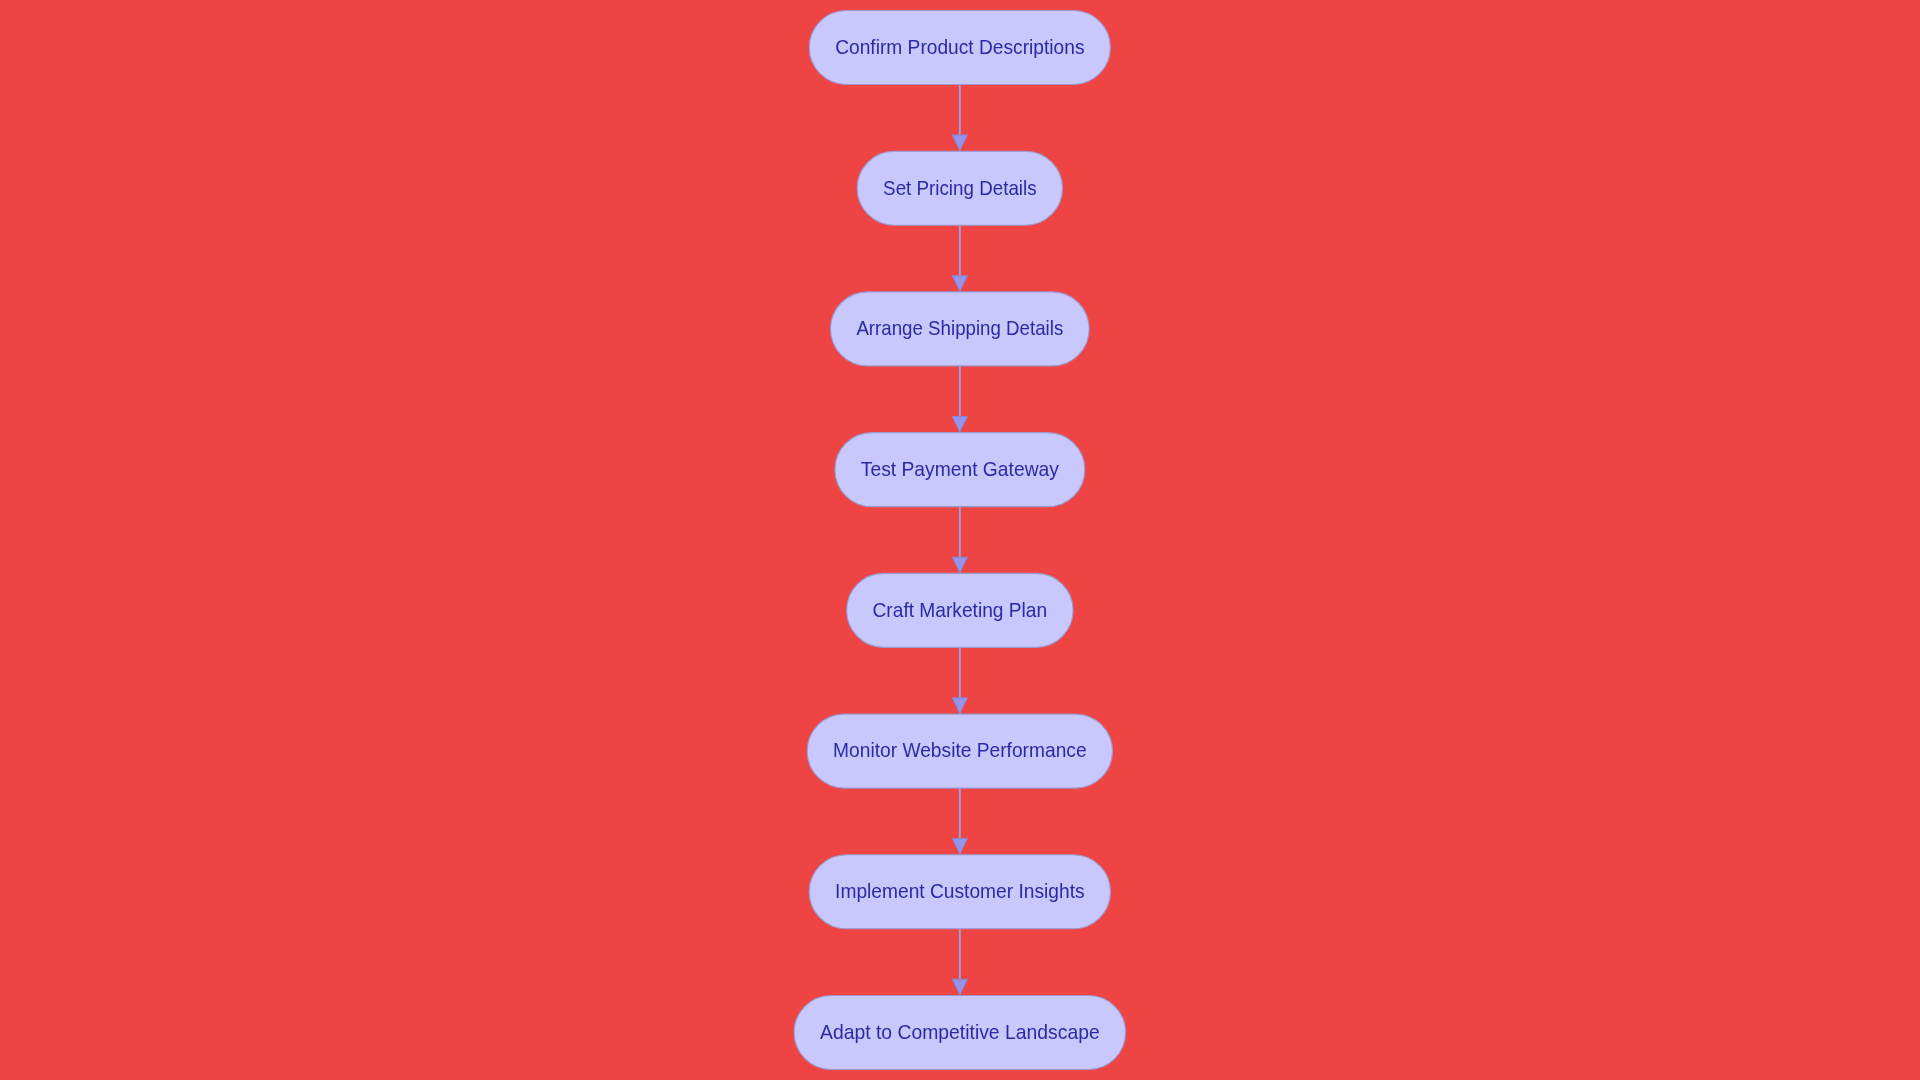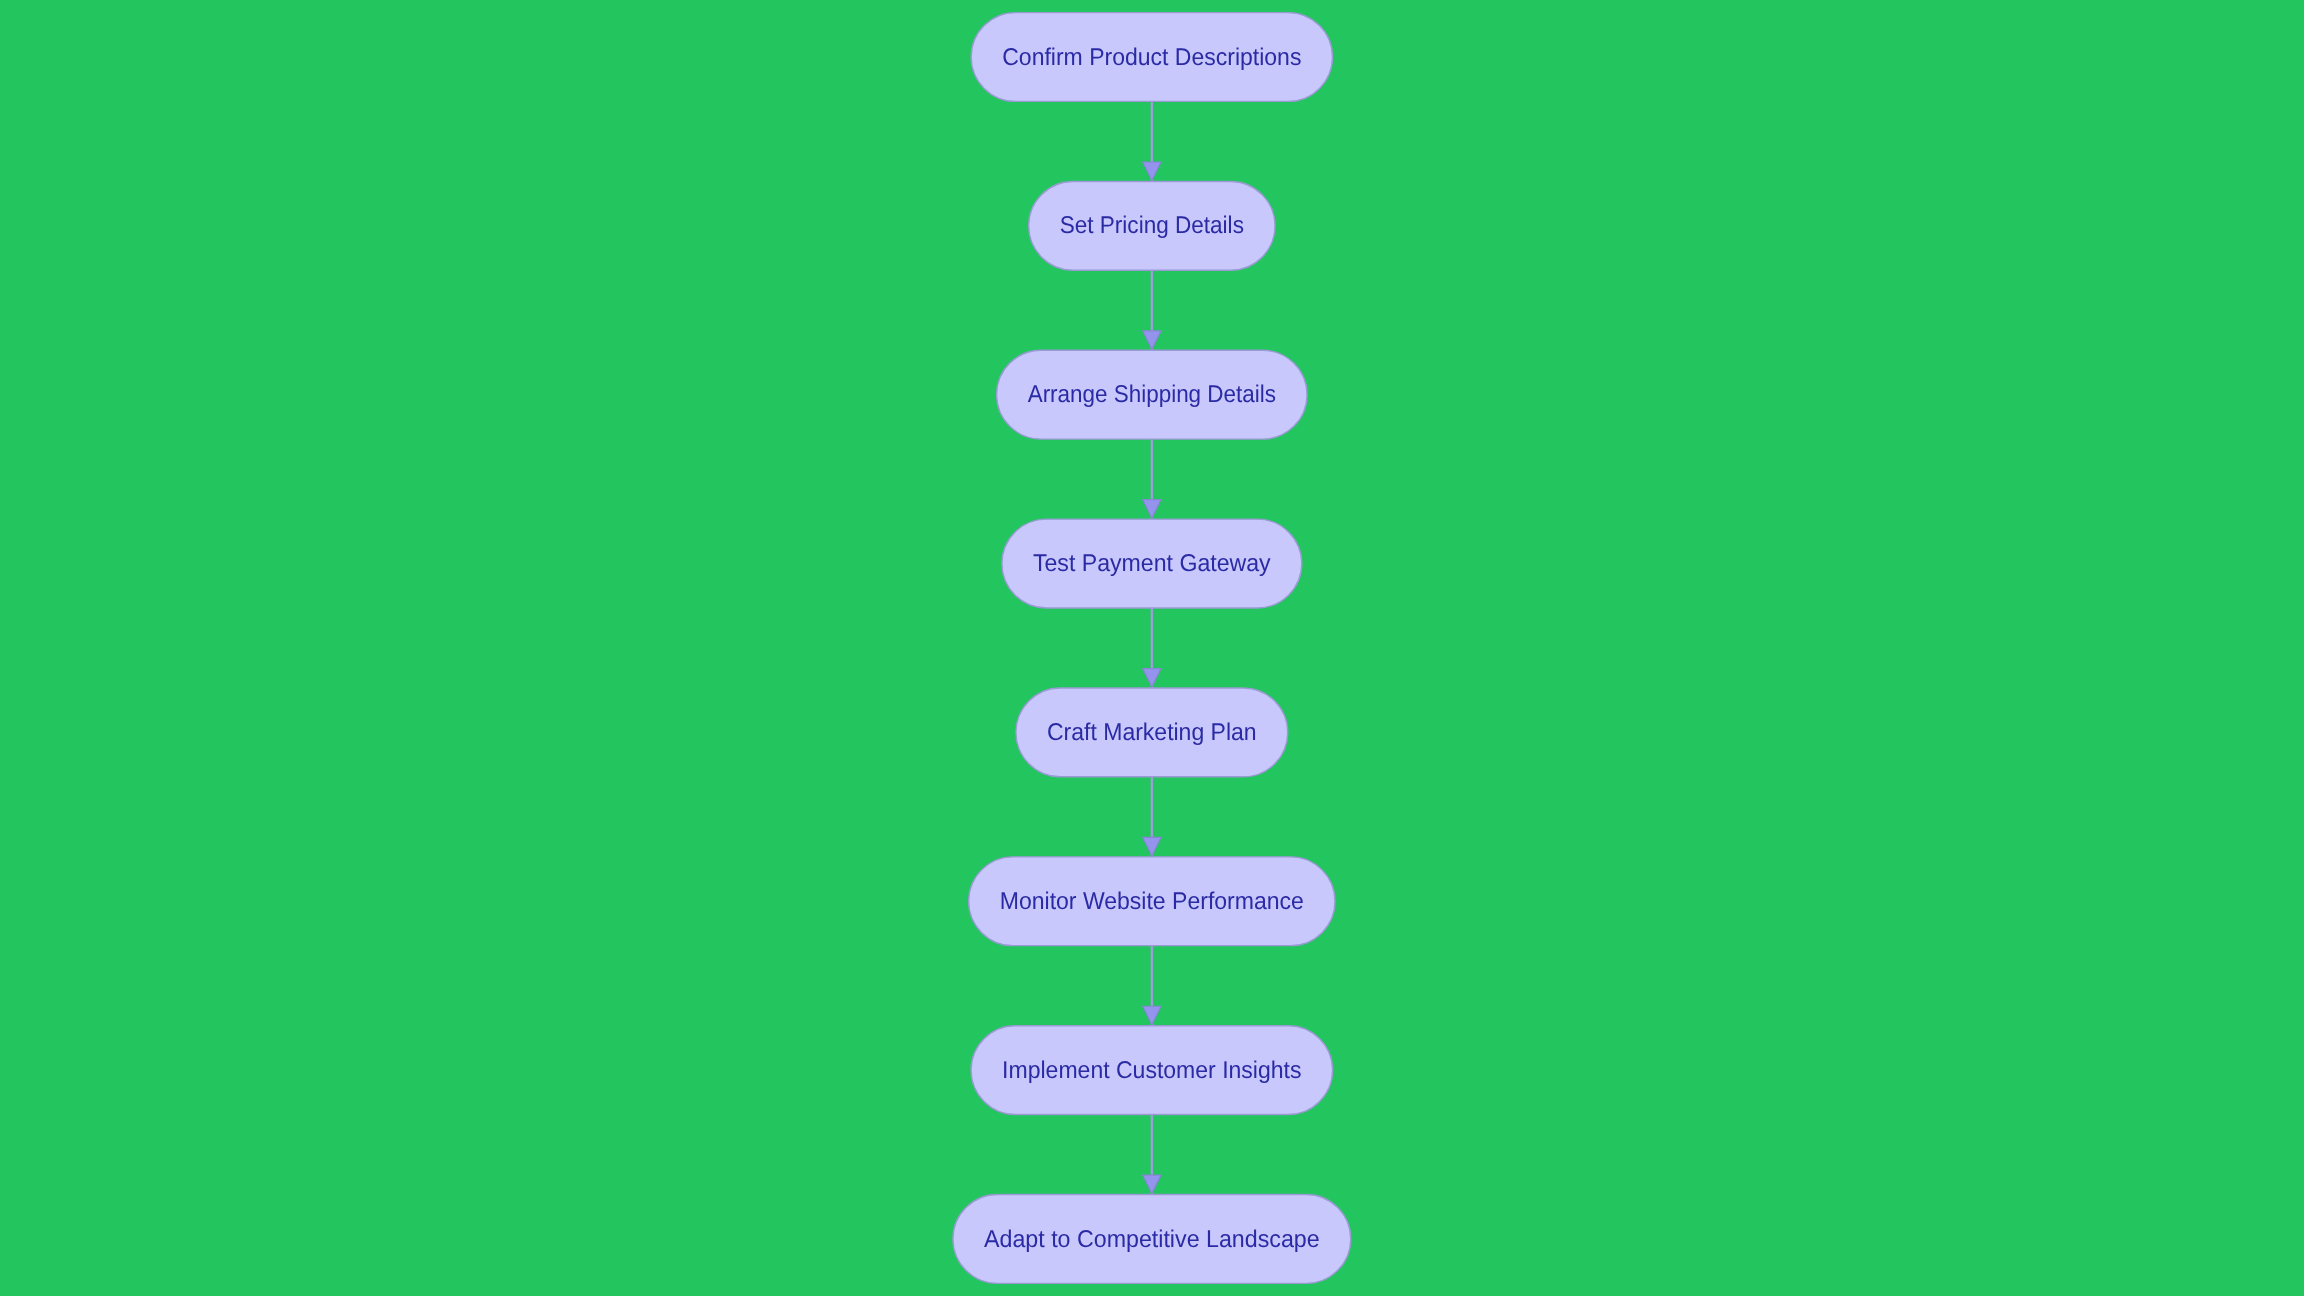--- a/index.html
+++ b/index.html
@@ -9,21 +9,21 @@
            -webkit-font-smoothing:antialiased;transform:translateZ(0);}
   .node-label{font-family:"Liberation Sans",sans-serif;font-size:20.2px;fill:#2A2AA5;
               white-space:pre;}
   .node-shape{fill:#C8C8FC;stroke:#9A9AD4;stroke-width:1.15;}
   .edge-line{stroke:#9D9EDA;stroke-width:1.9;fill:none;}
   .edge-arrowhead{fill:#9494EE;stroke:#8686D2;stroke-width:1;stroke-linejoin:miter;}
 </style>
 </head>
 <body>
 
-<div id="stage" style="background: #22c55e;">
+<div id="stage" style="background: #ef4444;">
   <svg class="flow" viewBox="0 0 1920 1080">
 
     <g id="edge-layer">
       <g>
         <path class="edge-line" d="M 959.85 84.5 L 959.85 151.21" stroke="#9D9EDA"></path>
         <path class="edge-arrowhead" d="M 952.25 135.01 L 967.45 135.01 L 959.85 150.41 Z" fill="#9494EE" stroke="#8686D2"></path>
       </g>
       <g>
         <path class="edge-line" d="M 959.85 225.21 L 959.85 291.92" stroke="#9D9EDA"></path>
         <path class="edge-arrowhead" d="M 952.25 275.72 L 967.45 275.72 L 959.85 291.12 Z" fill="#9494EE" stroke="#8686D2"></path>

